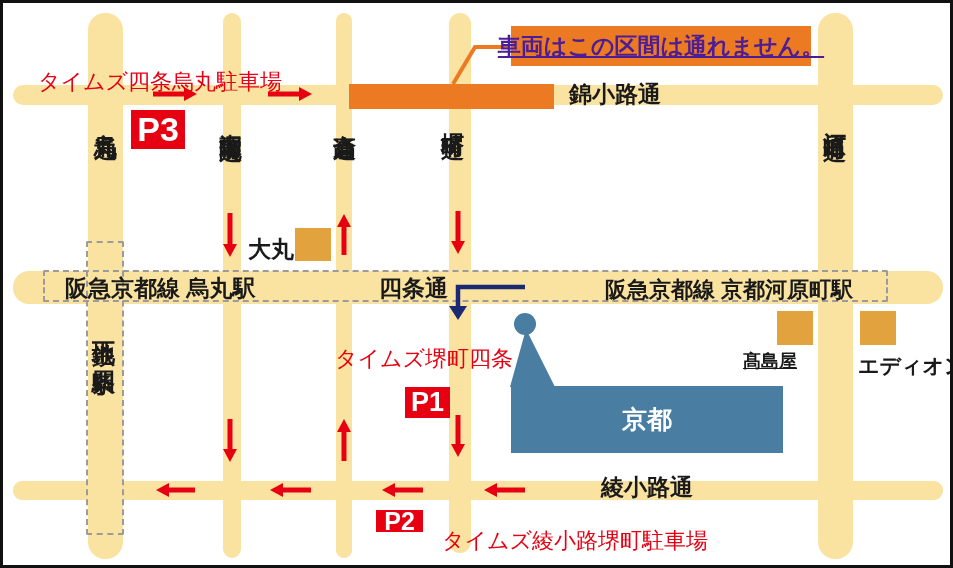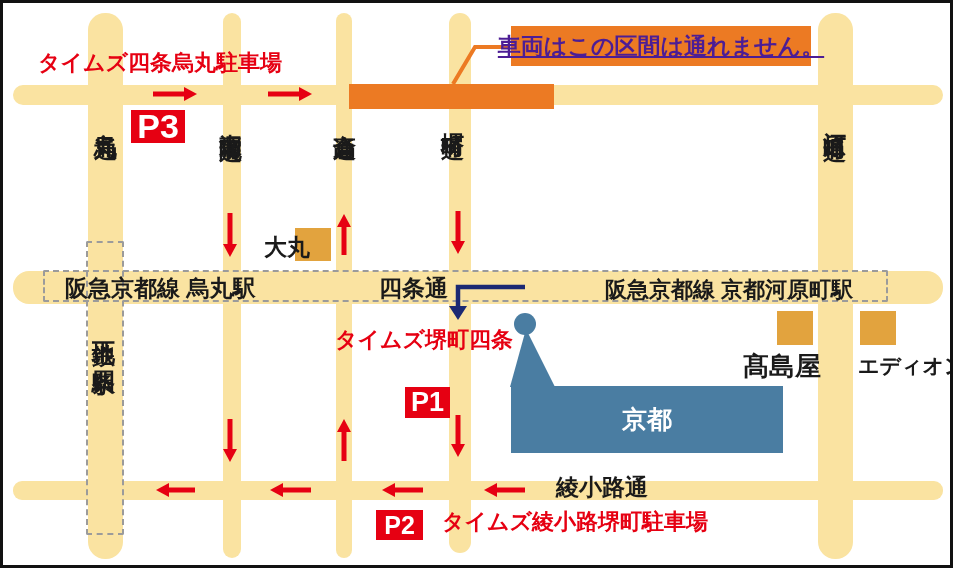--- a/index.html
+++ b/index.html
@@ -13,21 +13,21 @@
   .road.v{border-radius:17px;}
   .road.h{border-radius:16px;}
   
   .restricted{position:absolute; background:var(--restricted,#EC7A23);}
   
   .dashed-rect{position:absolute; border:2px dashed #9B9B9B; box-sizing:border-box; border-radius:2px;}
   
   .lbl{position:absolute; color:#1A1A1A; font-size:23px; font-weight:600; white-space:nowrap; line-height:1.1;}
   .vlabel{position:absolute; color:#1A1A1A; font-size:23px; font-weight:600;
           writing-mode:vertical-rl; text-orientation:upright; letter-spacing:2px; line-height:1;}
-  .red-lbl{position:absolute; color:var(--accent-red,#E60012); font-size:22px; font-weight:700; white-space:nowrap; line-height:1.12;}
+  .red-lbl{position:absolute; color:var(--accent-red,#E60012); font-size:22px; font-weight:400; white-space:nowrap; line-height:1.12;margin-top:19px;}
   
   .badge{position:absolute; background:var(--accent-red,#E60012); color:#fff; font-weight:700;
          display:flex; align-items:center; justify-content:center;}
   
   .callout{position:absolute; left:508px; top:23px; width:300px; height:40px;
            background:var(--restricted,#EC7A23); color:#4c1d95; font-size:23px; font-weight:600;
            display:flex; align-items:center; justify-content:center; white-space:nowrap;text-decoration:underline;}
   
   .building-box{position:absolute; left:508px; top:383px; width:272px; height:67px;
                 background:var(--building,#4A7DA2); color:#fff; font-weight:700; font-size:25px;
@@ -127,39 +127,40 @@
     </g>
   </svg>
 
   <div class="vlabel" style="left:91px;  top:112px;">烏丸通</div>
   <div class="vlabel" style="left:216px; top:112px;">東洞院通</div>
   <div class="vlabel" style="left:330px; top:112px;">高倉通</div>
   <div class="vlabel" style="left:438px; top:112px;">堺町通</div>
   <div class="vlabel" style="left:820px; top:112px;">河原町通</div>
   <div class="vlabel" style="left:89px; top:320px; letter-spacing:1px;">地下鉄 四条駅</div>
 
+  <div class="lbl" style="left:566px; top:79px;">錦小路通</div>
   <div class="lbl" style="left:357px; top:273px;margin-left:19px;">四条通</div>
-  <div class="lbl" style="left:553px; top:472px;">綾小路通</div>
+  <div class="lbl" style="left:598px; top:472px;">綾小路通</div>
 
   <div class="lbl" style="left:602px; top:275px; font-size:22px;">阪急京都線 京都河原町駅</div>
   <div class="lbl" style="left:62px; top:273px;">阪急京都線 烏丸駅</div>
 
-  <div class="lbl" style="left:261px; top:234px;font-family:Liberation Mono, monospace;">大丸</div>
-  <div class="lbl" style="left:740px; top:349px; font-size:26px;">髙島屋</div>
+  <div class="lbl" style="left:245px; top:234px;">大丸</div>
+  <div class="lbl" style="left:740px; top:349px; font-size:18px;text-decoration:underline;">髙島屋</div>
   <div class="lbl" style="left:855px; top:351px; font-size:21px;">エディオン</div>
 
   <div class="red-lbl" style="left:35px; top:48px;">タイムズ四条烏丸駐車場</div>
   <div class="red-lbl" style="left:332px; top:325px; width:182px; white-space:normal;">
     <span>タイムズ堺町四条</span><br>
   </div>
   <div class="red-lbl" style="left:439px; top:507px;">タイムズ綾小路堺町駐車場</div>
 
-  <div class="badge" style="left:128px; top:107px; width:54px; height:33px; font-size:34px;">P3</div>
+  <div class="badge" style="left:128px; top:107px; width:54px; height:39px; font-size:34px;">P3</div>
   <div class="badge" style="left:402px; top:384px; width:45px; height:31px; font-size:27px;">P1</div>
-  <div class="badge" style="left:373px; top:507px; width:47px; height:30px; font-size:25px;">P2</div>
+  <div class="badge" style="left:373px; top:507px; width:47px; height:22px; font-size:25px;">P2</div>
 
   <div class="callout">車両はこの区間は通れません。</div>
 
   <div class="building-box">
     <span>京都</span>
   </div>
 
 </div>
 
 </body></html>

